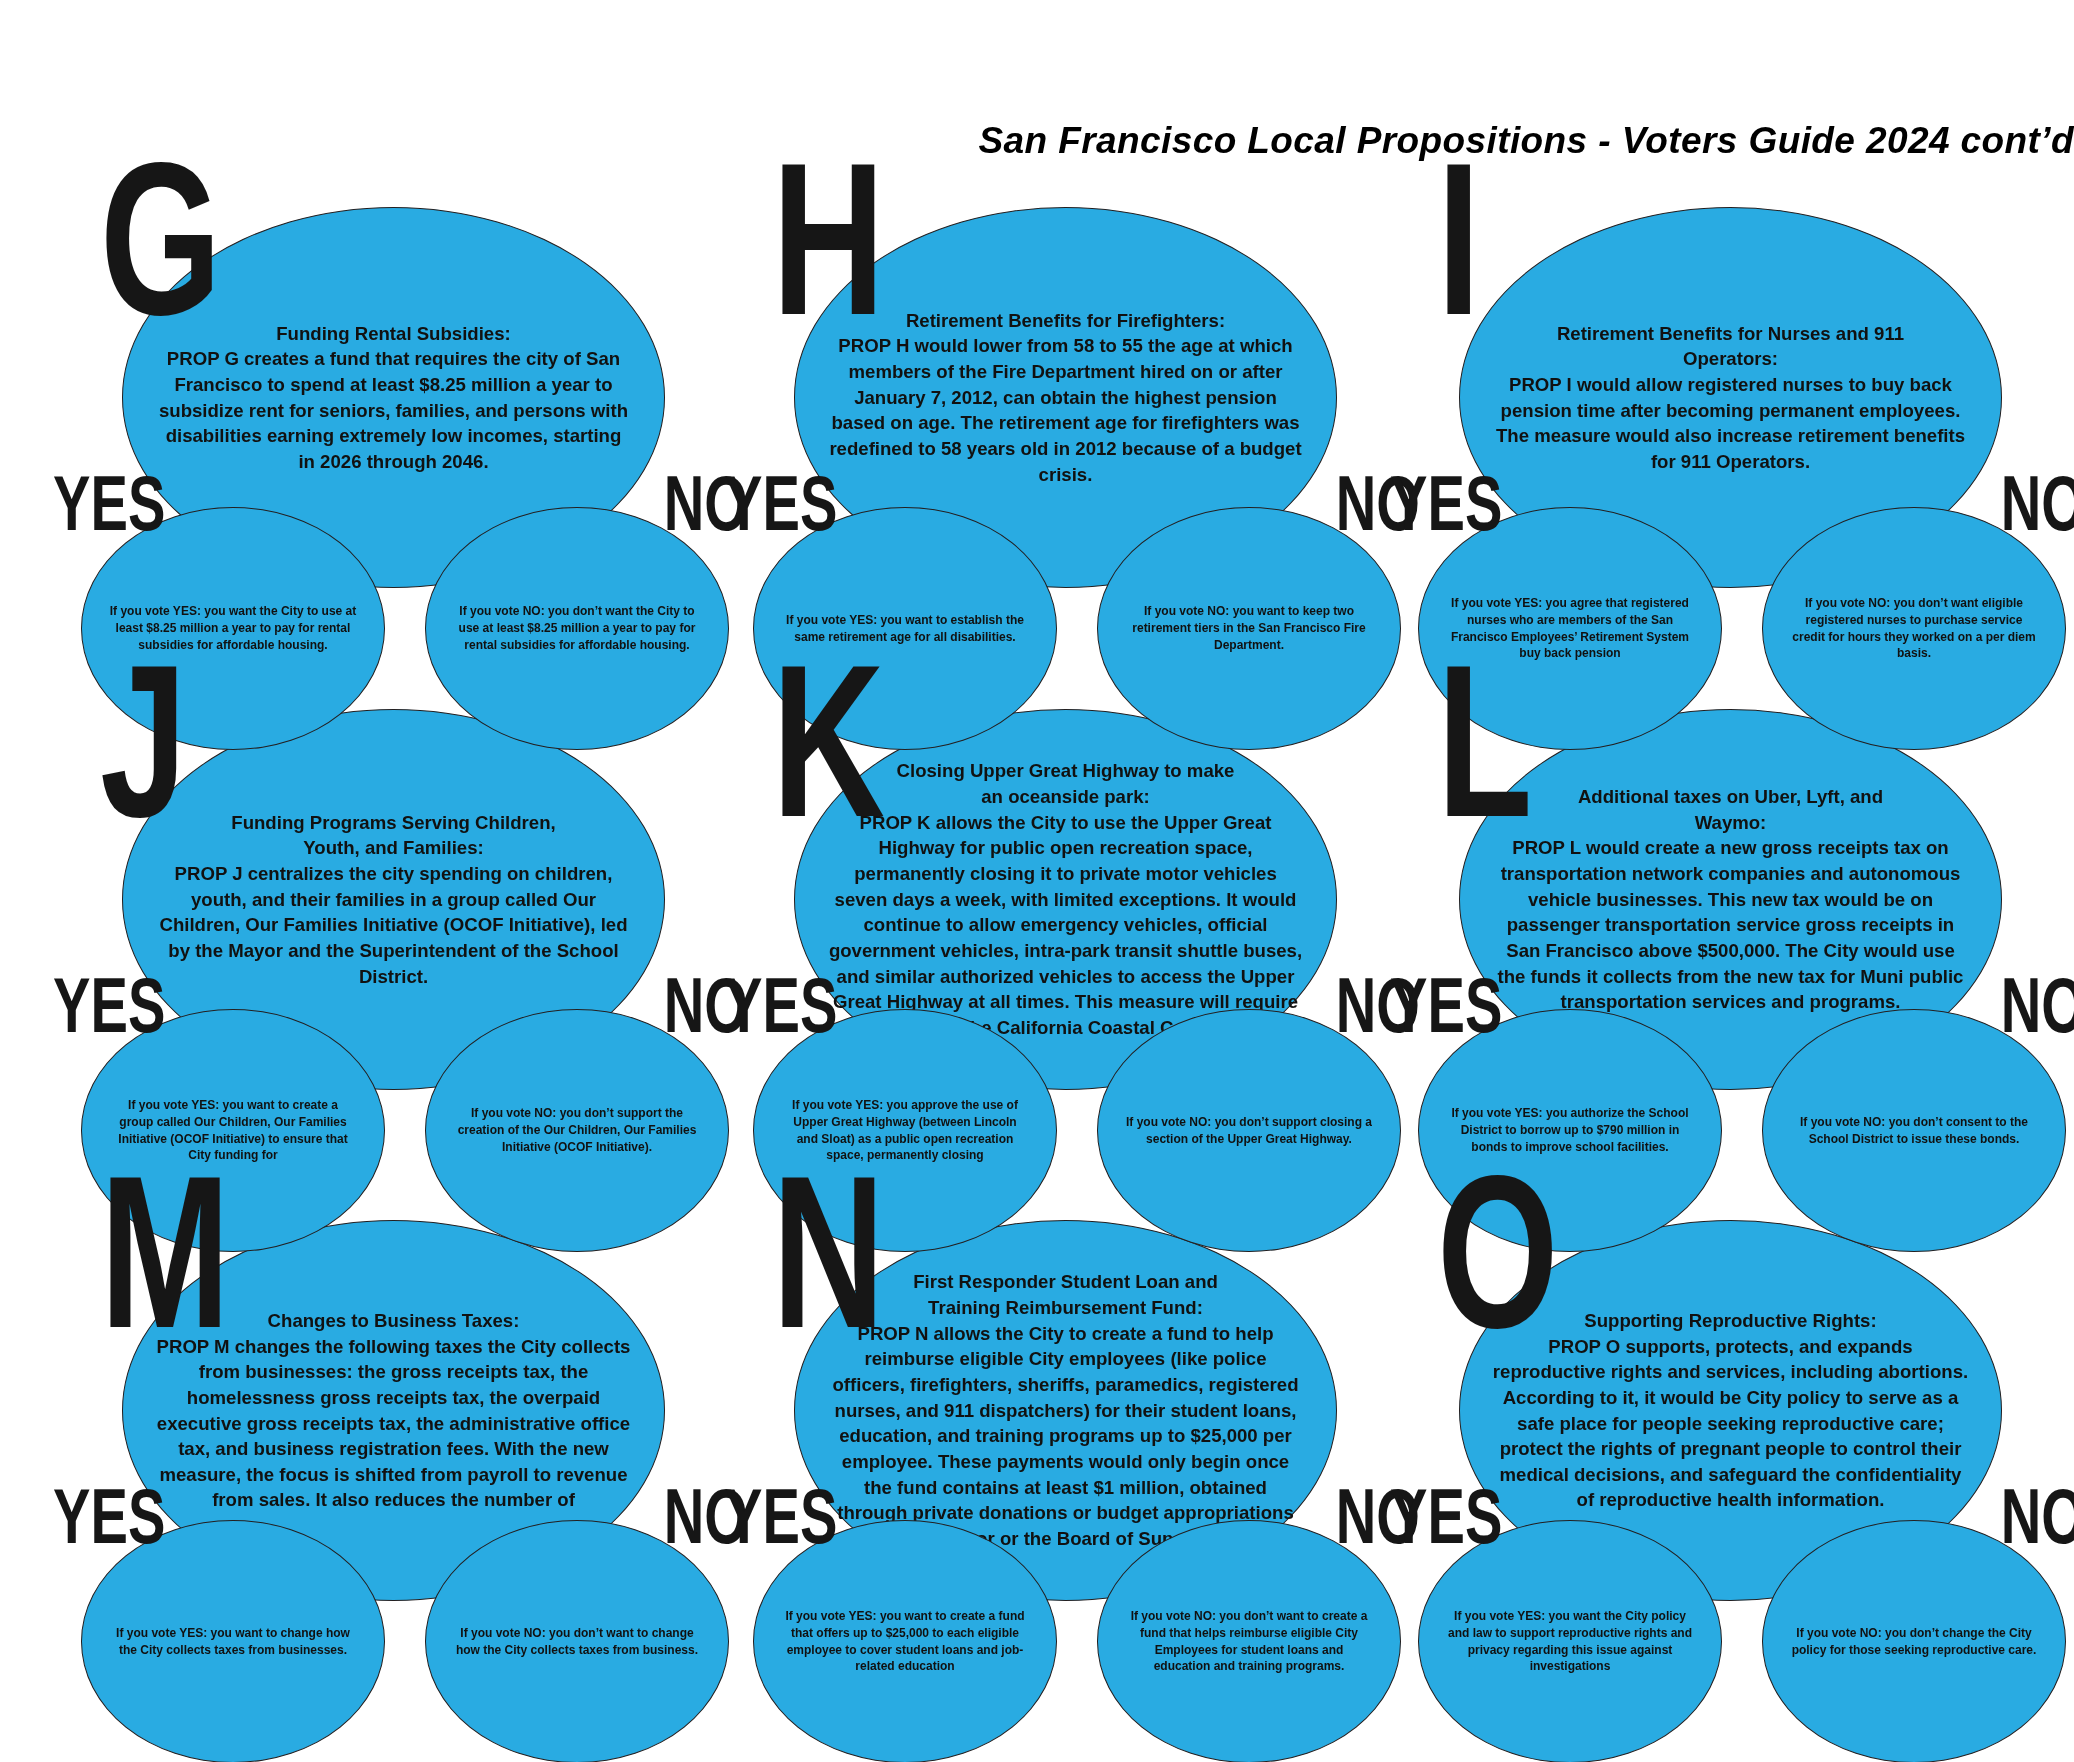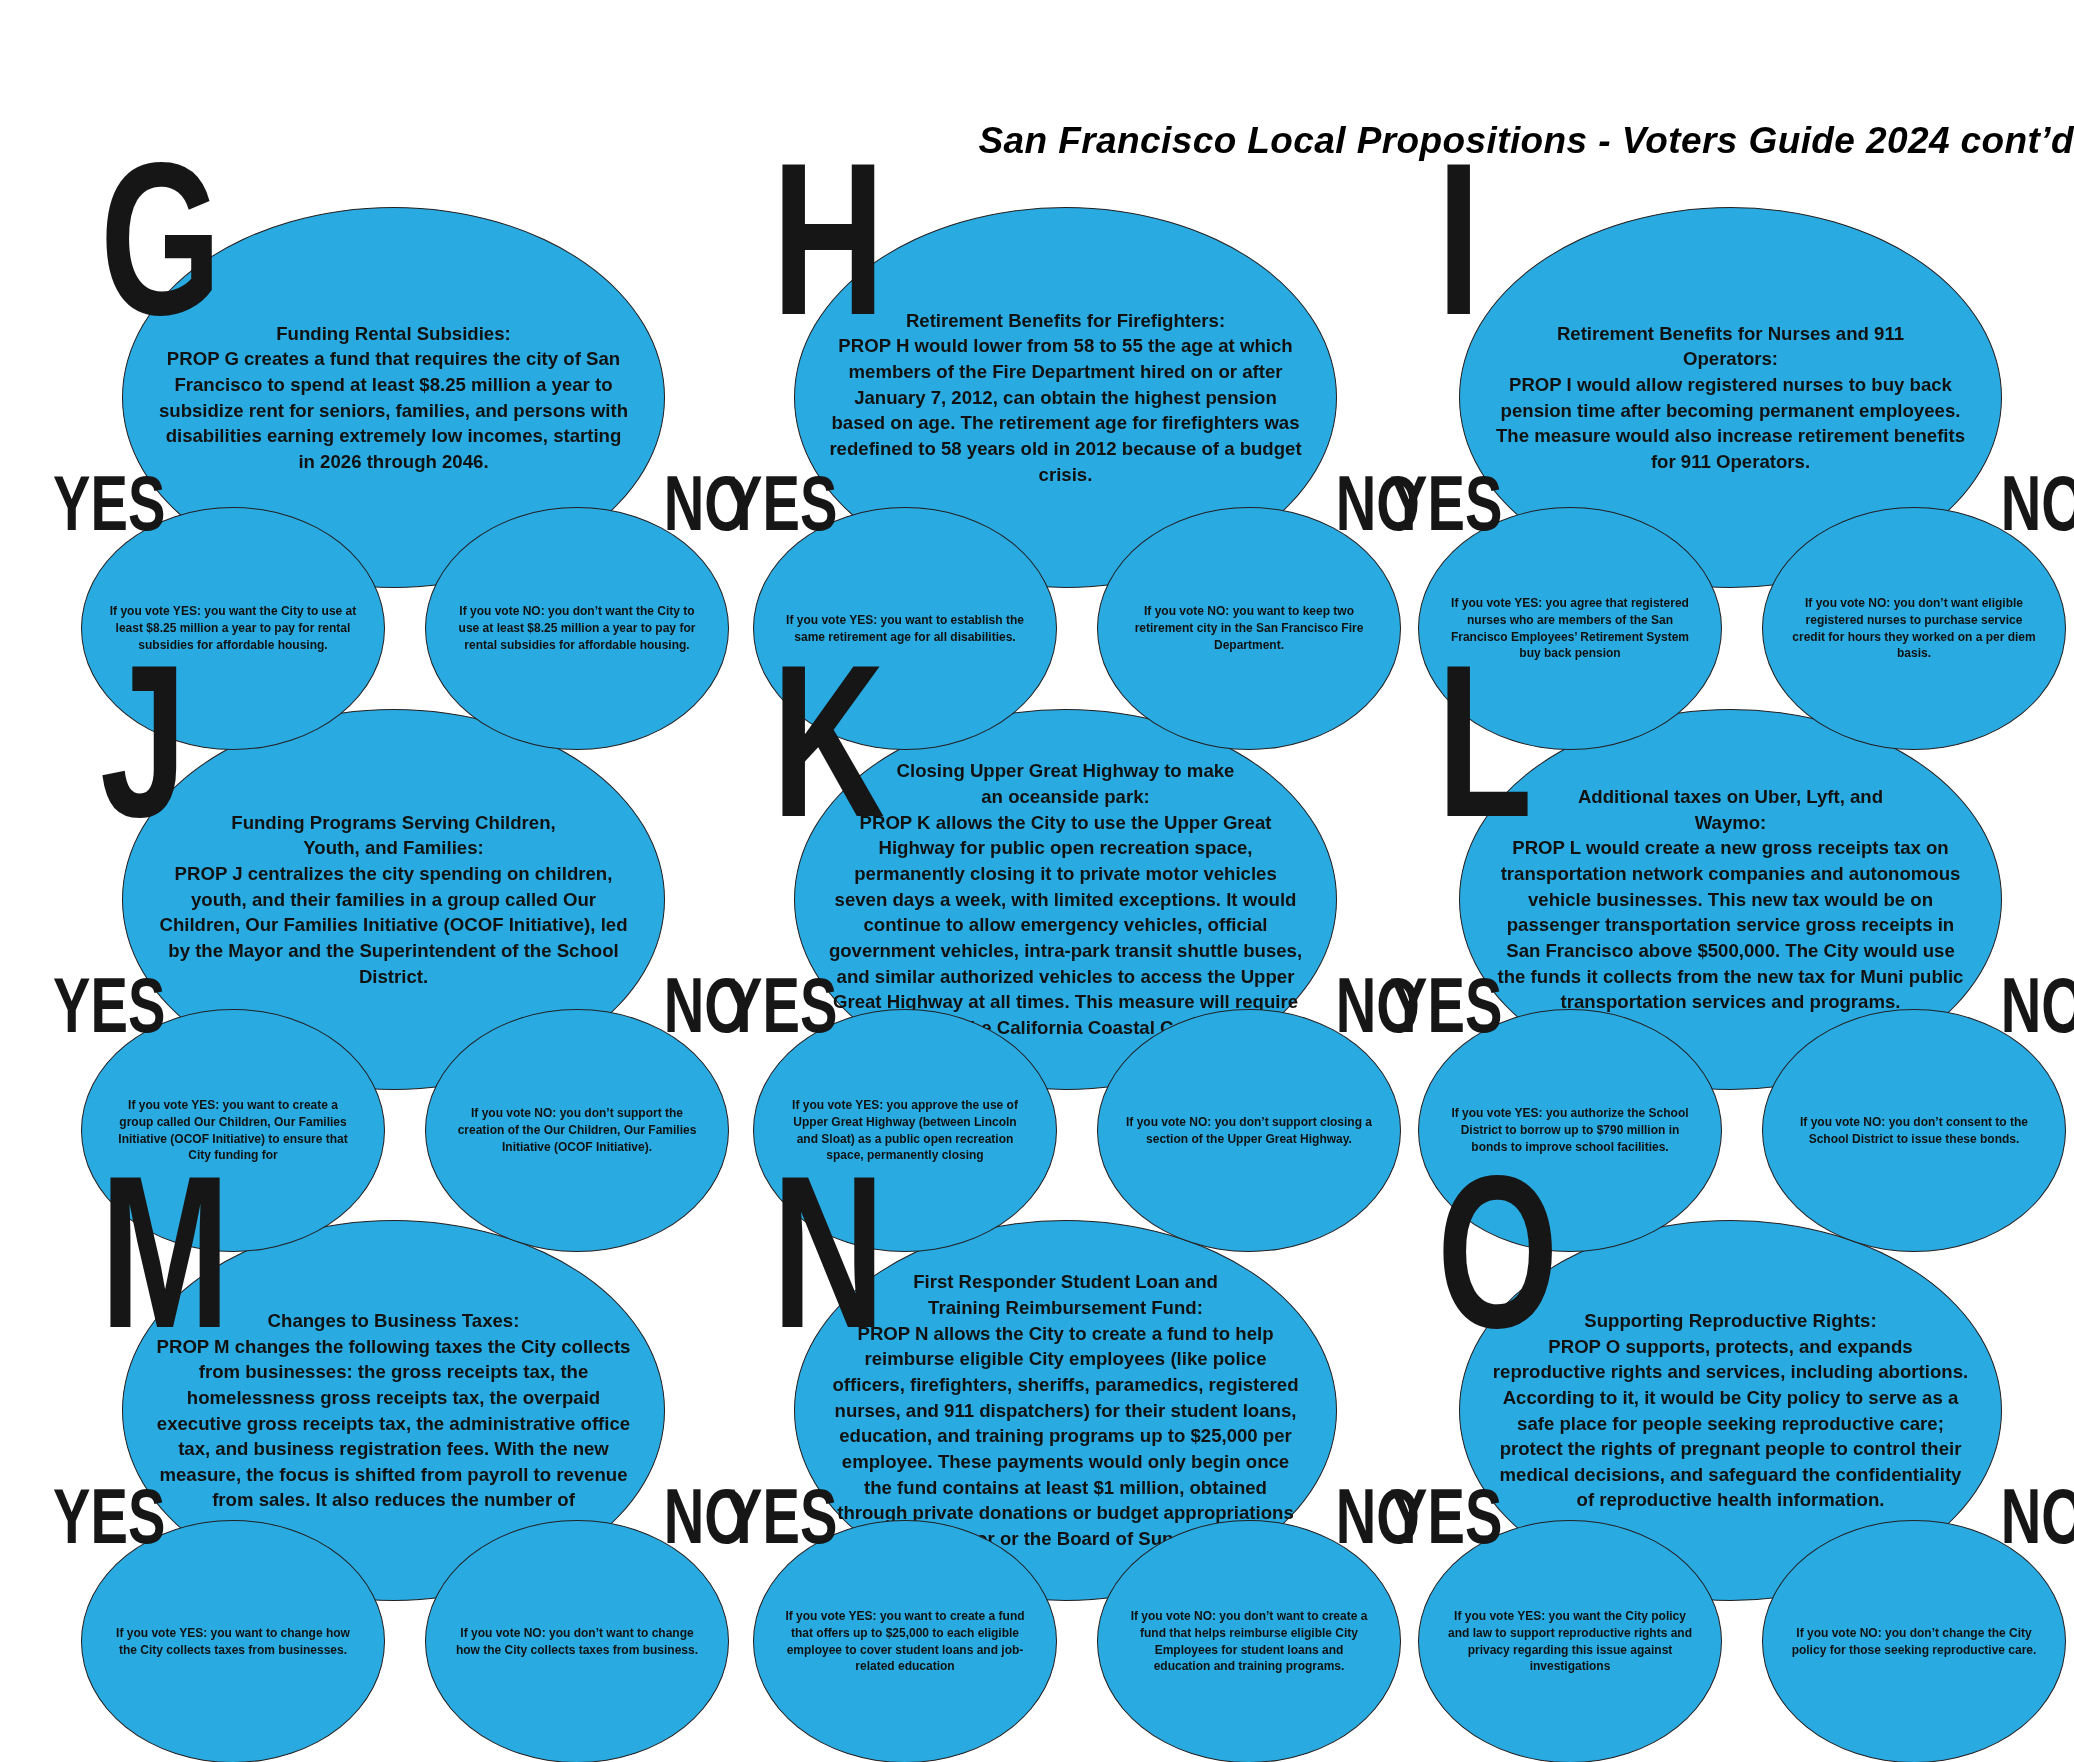--- a/index.html
+++ b/index.html
@@ -127,21 +127,21 @@
 
   <div class="cell" style="left:749px; top:146px;">
     <div class="bubble main-bubble">
       <div class="prop-heading">Retirement Benefits for Firefighters:</div>
       <div class="prop-body">PROP H would lower from 58 to 55 the age at which members of the Fire Department hired on or after January 7, 2012, can obtain the highest pension based on age. The retirement age for firefighters was redefined to 58 years old in 2012 because of a budget crisis.</div>
     </div>
     <div class="bubble vote-bubble yes-bubble">
       <div class="vote-text">If you vote YES: you want to establish the same retirement age for all disabilities.</div>
     </div>
     <div class="bubble vote-bubble no-bubble">
-      <div class="vote-text">If you vote NO: you want to keep two retirement city in the San Francisco Fire Department.</div>
+      <div class="vote-text">If you vote NO: you want to keep two retirement tiers in the San Francisco Fire Department.</div>
     </div>
     <div class="prop-letter">H</div>
     <div class="vote-label yes-label">YES</div>
     <div class="vote-label no-label">NO</div>
   </div>
 
   <div class="cell" style="left:1414px; top:146px;">
     <div class="bubble main-bubble">
       <div class="prop-heading">Retirement Benefits for Nurses and 911 Operators:</div>
       <div class="prop-body">PROP I would allow registered nurses to buy back pension time after becoming permanent employees. The measure would also increase retirement benefits for 911 Operators.</div>

